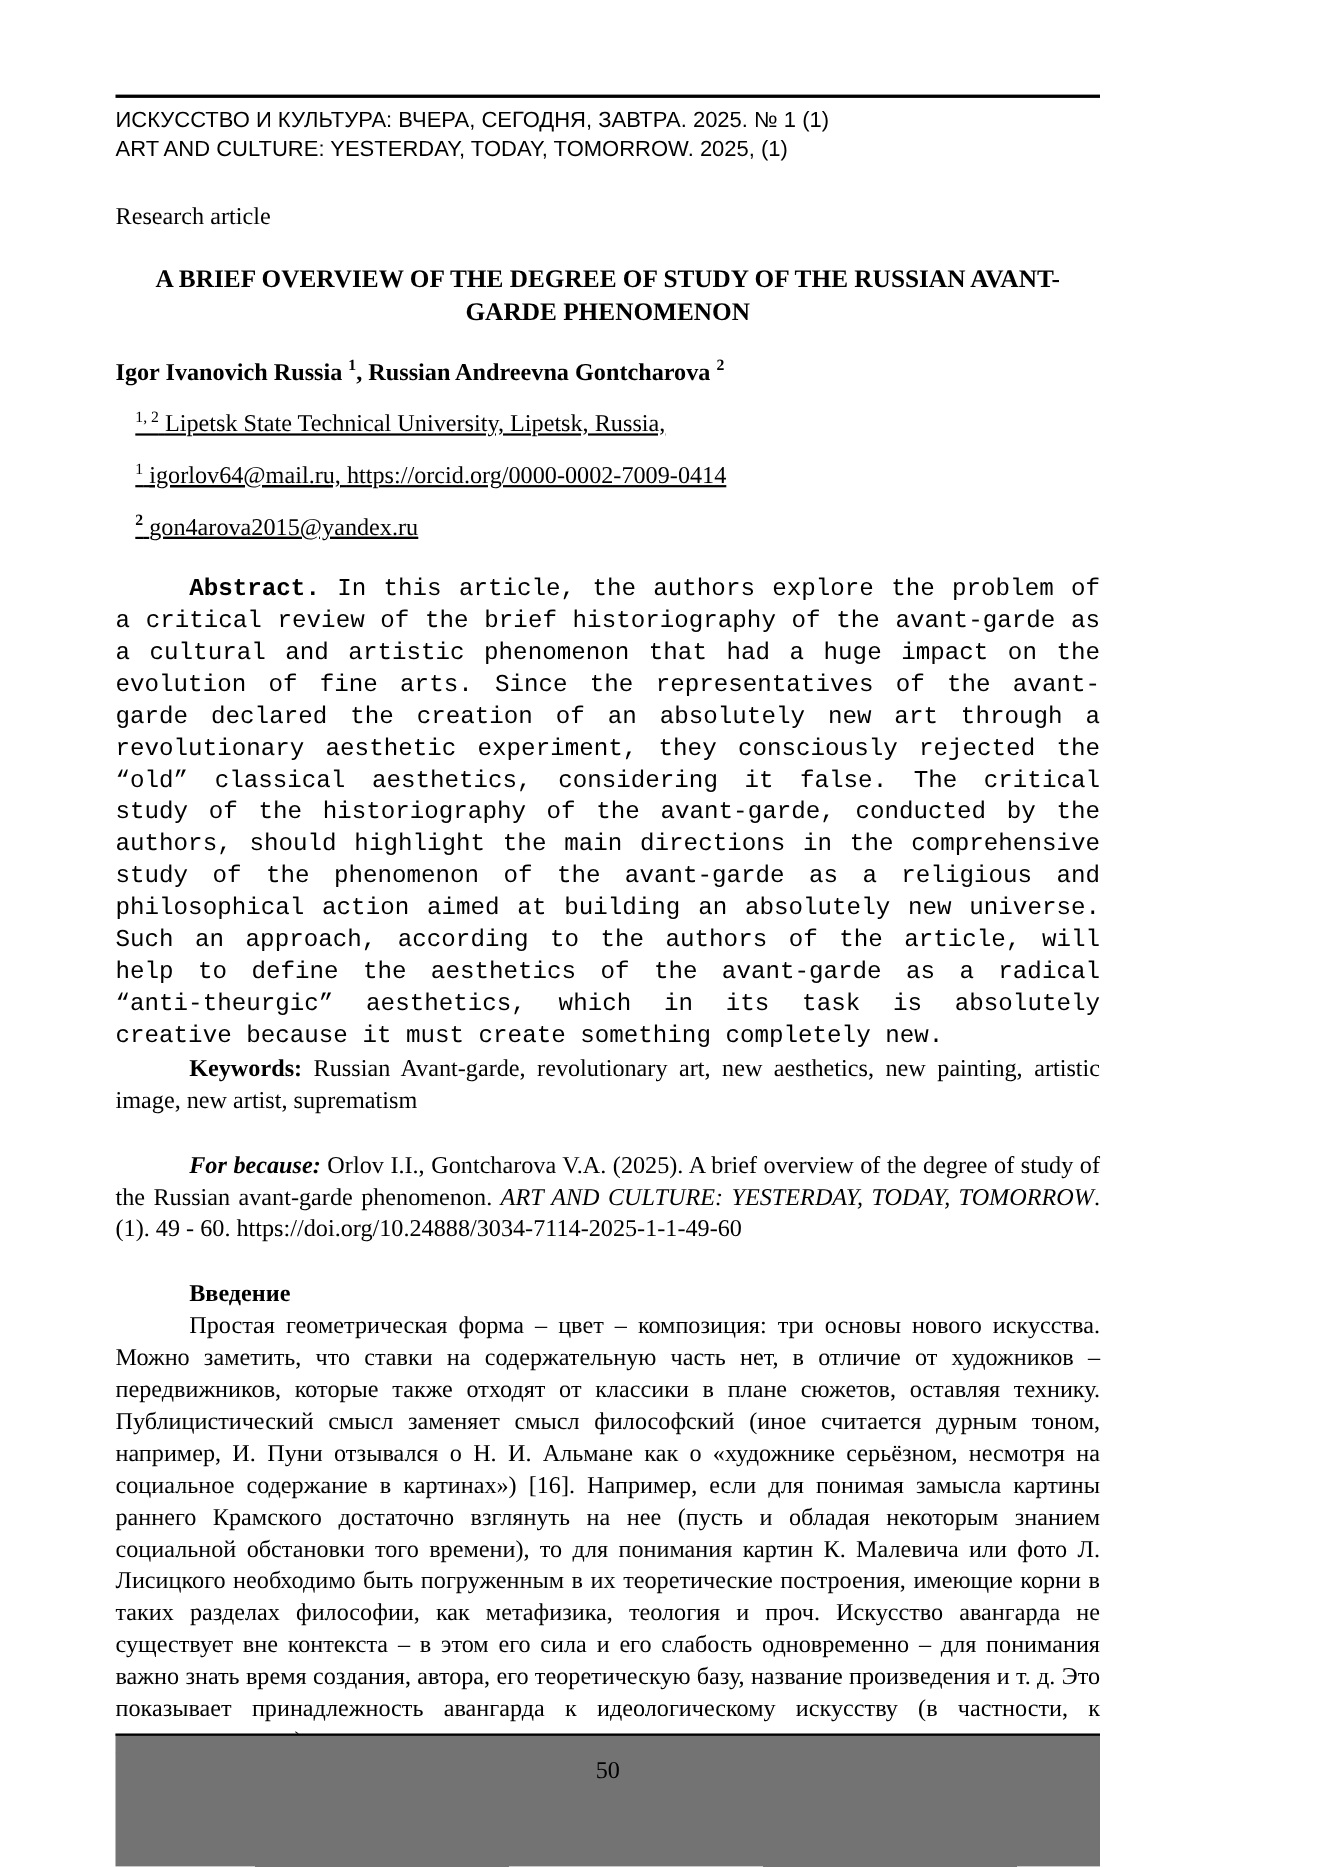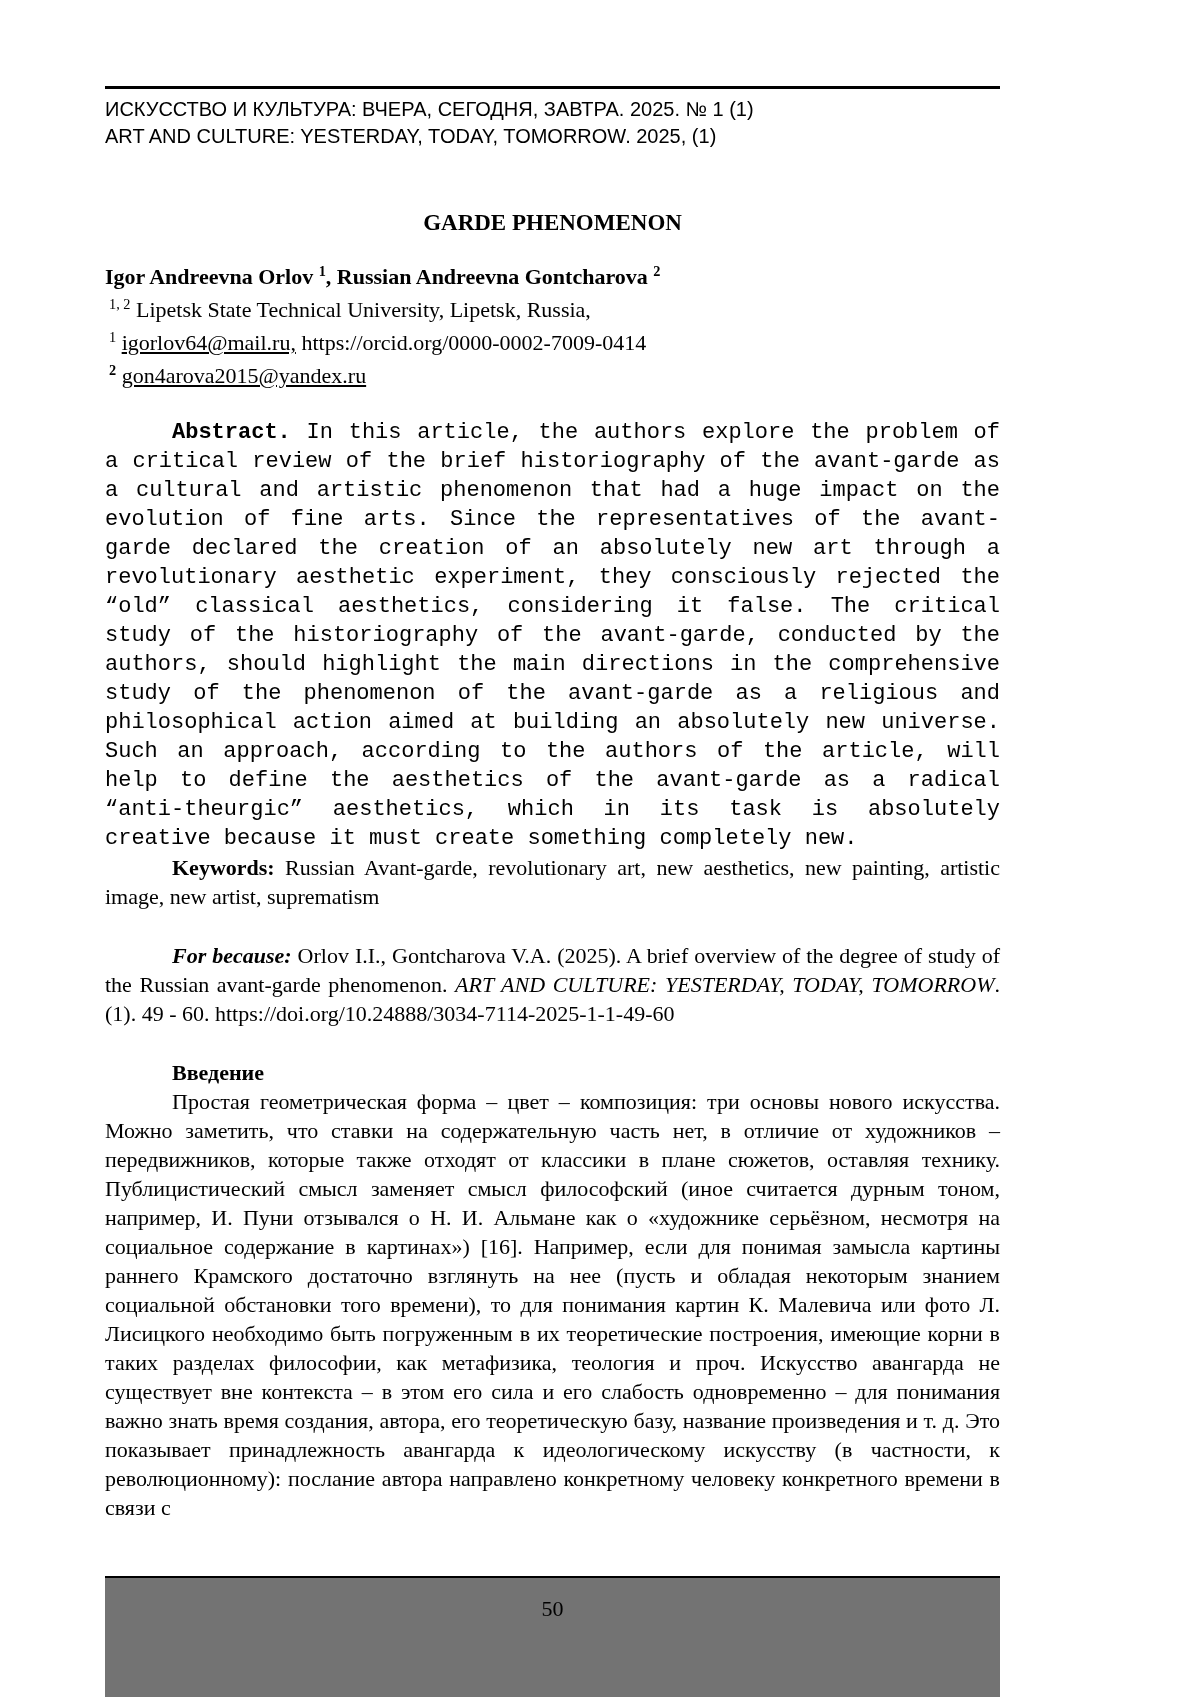--- a/index.html
+++ b/index.html
@@ -42,21 +42,22 @@
     font-size: 23px;
     line-height: 30px;
     font-weight: bold;
     text-align: center;
   }
   .authors {
     margin: 24px 0 0 0;
     font-weight: bold;
   }
   .byline {
-    margin: 4px;
+    margin: 18px;
+    text-decoration: underline;
   }
   .para {
     margin: 0;
     text-align: justify;
     text-indent: 67px;
   }
   .abstract {
     margin-top: 28px;
     font-family: Liberation Mono, monospace;
   }
@@ -101,24 +102,25 @@
 
 <div class="page">
   <div class="content">
 
     <div class="header-rule"></div>
     <div class="journal-header">
       <div class="jh-line">ИСКУССТВО И КУЛЬТУРА: ВЧЕРА, СЕГОДНЯ, ЗАВТРА. 2025. № 1 (1)</div>
       <div class="jh-line">ART AND CULTURE: YESTERDAY, TODAY, TOMORROW. 2025, (1)</div>
     </div>
 
+    <p class="article-type">Research article</p>
 
-    <h1 class="title"><br><span>GARDE PHENOMENON</span></h1>
+    <h1 class="title"><span>A BRIEF OVERVIEW OF THE DEGREE OF STUDY OF THE RUSSIAN AVANT-</span><br><span>GARDE PHENOMENON</span></h1>
 
-    <p class="authors"><span>Igor Andreevna Orlov</span> <sup>1</sup><span>, </span><span>Russian Andreevna Gontcharova</span> <sup>2</sup></p>
+    <p class="authors"><span>Igor Ivanovich Russia</span> <sup>1</sup><span>, </span><span>Russian Andreevna Gontcharova</span> <sup>2</sup></p>
 
     <p class="byline"><sup>1, 2</sup> <span>Lipetsk State Technical University, Lipetsk, Russia,</span></p>
 
     <p class="byline"><sup>1</sup> <a class="link" href="#">igorlov64@mail.ru,</a> <span>https://orcid.org/0000-0002-7009-0414</span></p>
 
     <p class="byline"><sup class="b">2</sup> <a class="link" href="#">gon4arova2015@yandex.ru</a></p>
 
     <p class="para abstract"><b>Abstract.</b> <span>In this article, the authors explore the problem of a critical review of the brief historiography of the avant-garde as a cultural and artistic phenomenon that had a huge impact on the evolution of fine arts. Since the representatives of the avant-garde declared the creation of an absolutely new art through a revolutionary aesthetic experiment, they consciously rejected the “old” classical aesthetics, considering it false. The critical study of the historiography of the avant-garde, conducted by the authors, should highlight the main directions in the comprehensive study of the phenomenon of the avant-garde as a religious and philosophical action aimed at building an absolutely new universe. Such an approach, according to the authors of the article, will help to define the aesthetics of the avant-garde as a radical “anti-theurgic” aesthetics, which in its task is absolutely creative because it must create something completely new.</span></p>
 
     <p class="para"><b>Keywords:</b> <span>Russian Avant-garde, revolutionary art, new aesthetics, new painting, artistic image, new artist, suprematism</span></p>

